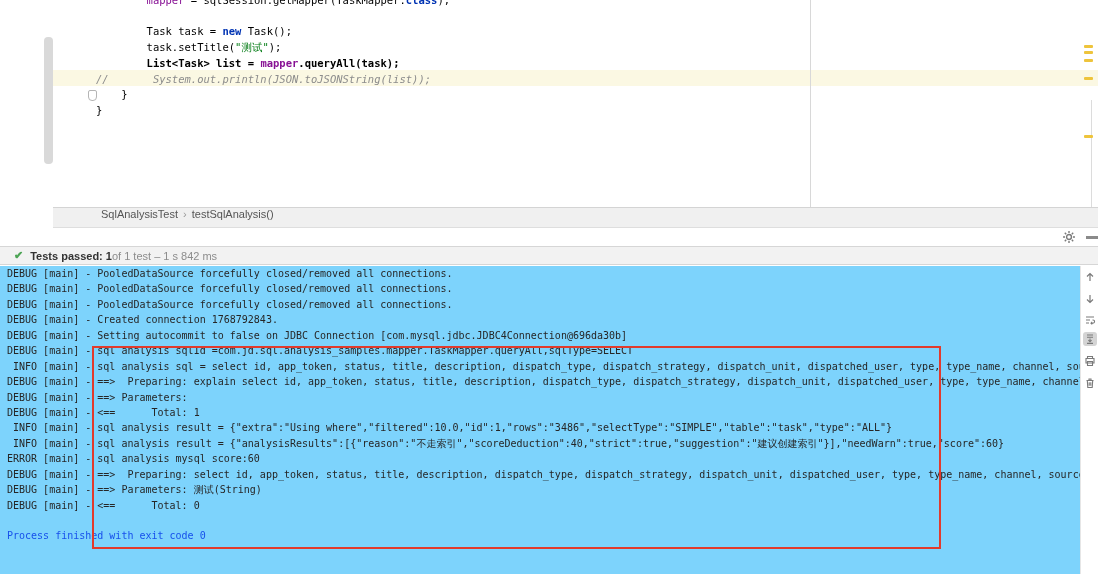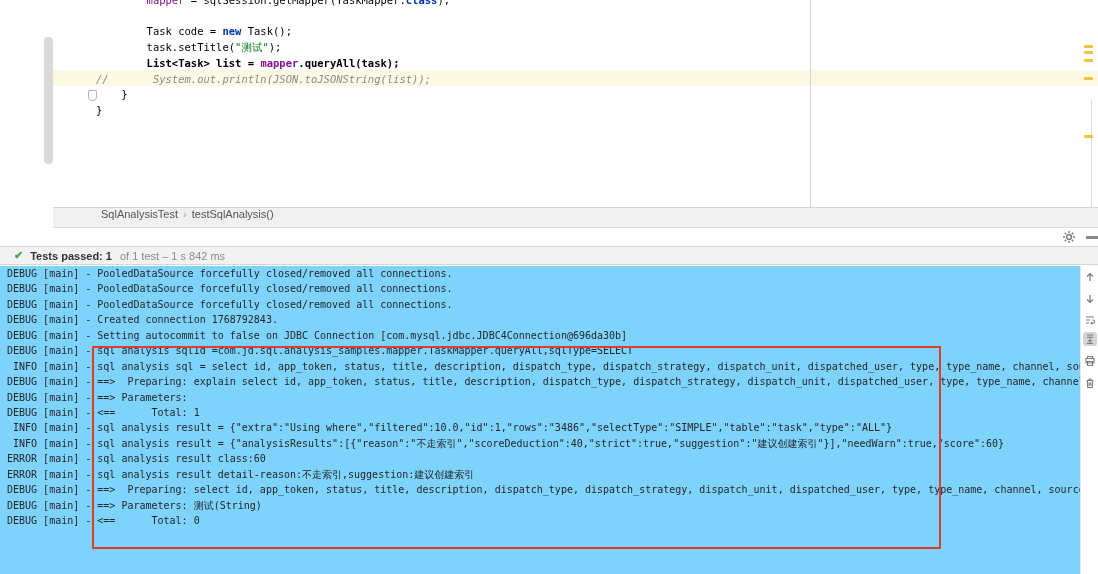--- a/index.html
+++ b/index.html
@@ -38,21 +38,21 @@
   
   #run-toolbar{position:absolute;left:0;top:228px;width:1098px;height:18px;background:#ffffff;}
   #gear-btn{position:absolute;right:22px;top:2px;width:14px;height:14px;color:#7a7a7a;cursor:pointer;}
   #minimize-btn{position:absolute;right:0px;top:8px;width:12px;height:3px;background:#8a8a8a;cursor:pointer;}
 
   
   #tests-bar{position:absolute;left:0;top:246px;width:1098px;height:19px;background:#f2f2f2;
              border-top:1px solid #d6d6d6;border-bottom:1px solid #d6d6d6;box-sizing:border-box;
              display:flex;align-items:center;font-size:11px;}
   #tests-check{color:#4ca454;font-weight:bold;margin-left:14px;margin-right:7px;font-size:11px;}
-  #tests-passed-bold{color:#333;font-weight:bold;margin-right:8px;}
+  #tests-passed-bold{color:#333;font-weight:bold;margin-right:0;}
   #tests-details{color:#8c8c8c;}
 
   
   #console{position:absolute;left:0;top:266px;width:1080px;height:396px;background:#7dd3fc;overflow:hidden;}
   .console-line{white-space:pre;font-family:"DejaVu Sans Mono",monospace;font-size:10px;
                 line-height:15.45px;height:15.45px;color:#262626;padding-left:7px;}
   #process-line{white-space:pre;font-family:"DejaVu Sans Mono",monospace;font-size:10px;
                 line-height:15.45px;color:#1750eb;padding-left:7px;margin-top:15.45px;}
   #annotation-box{position:absolute;left:92px;top:346px;width:849px;height:203px;
                   border:2px solid #e23a2c;box-sizing:border-box;pointer-events:none;}
@@ -69,21 +69,21 @@
 <body>
 
 <div id="editor-region">
   <div id="caret-line"></div>
   <div id="project-scrollbar"></div>
   <div id="fold-marker"></div>
   <div id="margin-guide"></div>
   <div id="code-lines">
       <div class="code-line" style="top: -7px; left: 0px;"><span class="tok-plain">        </span><span class="tok-field">mapper</span><span class="tok-plain"> = sqlSession.getMapper(TaskMapper.</span><span class="tok-keyword">class</span><span class="tok-plain">);</span></div>
       <div class="code-line" style="top: 8.7px; left: 0px;"></div>
-      <div class="code-line" style="top: 24.4px; left: 0px;"><span class="tok-plain">        Task code = </span><span class="tok-keyword">new</span><span class="tok-plain"> Task();</span></div>
+      <div class="code-line" style="top: 24.4px; left: 0px;"><span class="tok-plain">        Task task = </span><span class="tok-keyword">new</span><span class="tok-plain"> Task();</span></div>
       <div class="code-line" style="top: 40.1px; left: 0px;"><span class="tok-plain">        task.setTitle(</span><span class="tok-string">"测试"</span><span class="tok-plain">);</span></div>
       <div class="code-line" style="top: 55.8px; left: 0px; font-weight: bold;"><span class="tok-plain">        List&lt;Task&gt; list = </span><span class="tok-field">mapper</span><span class="tok-plain">.queryAll(task);</span></div>
       <div class="code-line" style="top: 71.5px; left: 0px;"><span class="tok-comment">//       System.out.println(JSON.toJSONString(list));</span></div>
       <div class="code-line" style="top: 87.2px; left: 0px;"><span class="tok-plain">    }</span></div>
       <div class="code-line" style="top: 102.9px; left: 0px;"><span class="tok-plain">}</span></div>
       <div class="code-line" style="top: 118.6px; left: 0px;"></div>
     </div>
   <div id="editor-scrollbar-line"></div>
   <div class="stripe-mark" style="top:45px"></div>
   <div class="stripe-mark" style="top:51px"></div>
@@ -121,26 +121,26 @@
       <div class="console-line">DEBUG [main] - PooledDataSource forcefully closed/removed all connections.</div>
       <div class="console-line">DEBUG [main] - Created connection 1768792843.</div>
       <div class="console-line">DEBUG [main] - Setting autocommit to false on JDBC Connection [com.mysql.jdbc.JDBC4Connection@696da30b]</div>
       <div class="console-line">DEBUG [main] - sql analysis sqlId =com.jd.sql.analysis_samples.mapper.TaskMapper.queryAll,sqlType=SELECT</div>
       <div class="console-line"> INFO [main] - sql analysis sql = select id, app_token, status, title, description, dispatch_type, dispatch_strategy, dispatch_unit, dispatched_user, type, type_name, channel, source</div>
       <div class="console-line">DEBUG [main] - ==&gt;  Preparing: explain select id, app_token, status, title, description, dispatch_type, dispatch_strategy, dispatch_unit, dispatched_user, type, type_name, channel, s</div>
       <div class="console-line">DEBUG [main] - ==&gt; Parameters:</div>
       <div class="console-line">DEBUG [main] - &lt;==      Total: 1</div>
       <div class="console-line"> INFO [main] - sql analysis result = {"extra":"Using where","filtered":10.0,"id":1,"rows":"3486","selectType":"SIMPLE","table":"task","type":"ALL"}</div>
       <div class="console-line"> INFO [main] - sql analysis result = {"analysisResults":[{"reason":"不走索引","scoreDeduction":40,"strict":true,"suggestion":"建议创建索引"}],"needWarn":true,"score":60}</div>
-      <div class="console-line">ERROR [main] - sql analysis result class:60</div>
-      <div class="console-line">ERROR [main] - sql analysis result detail-reason:不走索引,suggestion:建议创建索引</div>
+      <div class="console-line">ERROR [main] - sql analysis mysql score:60</div>
       <div class="console-line">DEBUG [main] - ==&gt;  Preparing: select id, app_token, status, title, description, dispatch_type, dispatch_strategy, dispatch_unit, dispatched_user, type, type_name, channel, source, r</div>
       <div class="console-line">DEBUG [main] - ==&gt; Parameters: 测试(String)</div>
       <div class="console-line">DEBUG [main] - &lt;==      Total: 0</div>
     </div>
+  <div id="process-line">Process finished with exit code 0</div>
 </div>
 <div id="annotation-box"></div>
 
 <div id="console-toolbar">
   <div class="ct-icon" style="top:4px">
     <svg width="12" height="12" viewBox="0 0 12 12">
         <path d="M6 10V3M3 5.5L6 2.5l3 3" stroke="currentColor" stroke-width="1.2" fill="none"></path>
       </svg>
   </div>
   <div class="ct-icon" style="top:26px">

